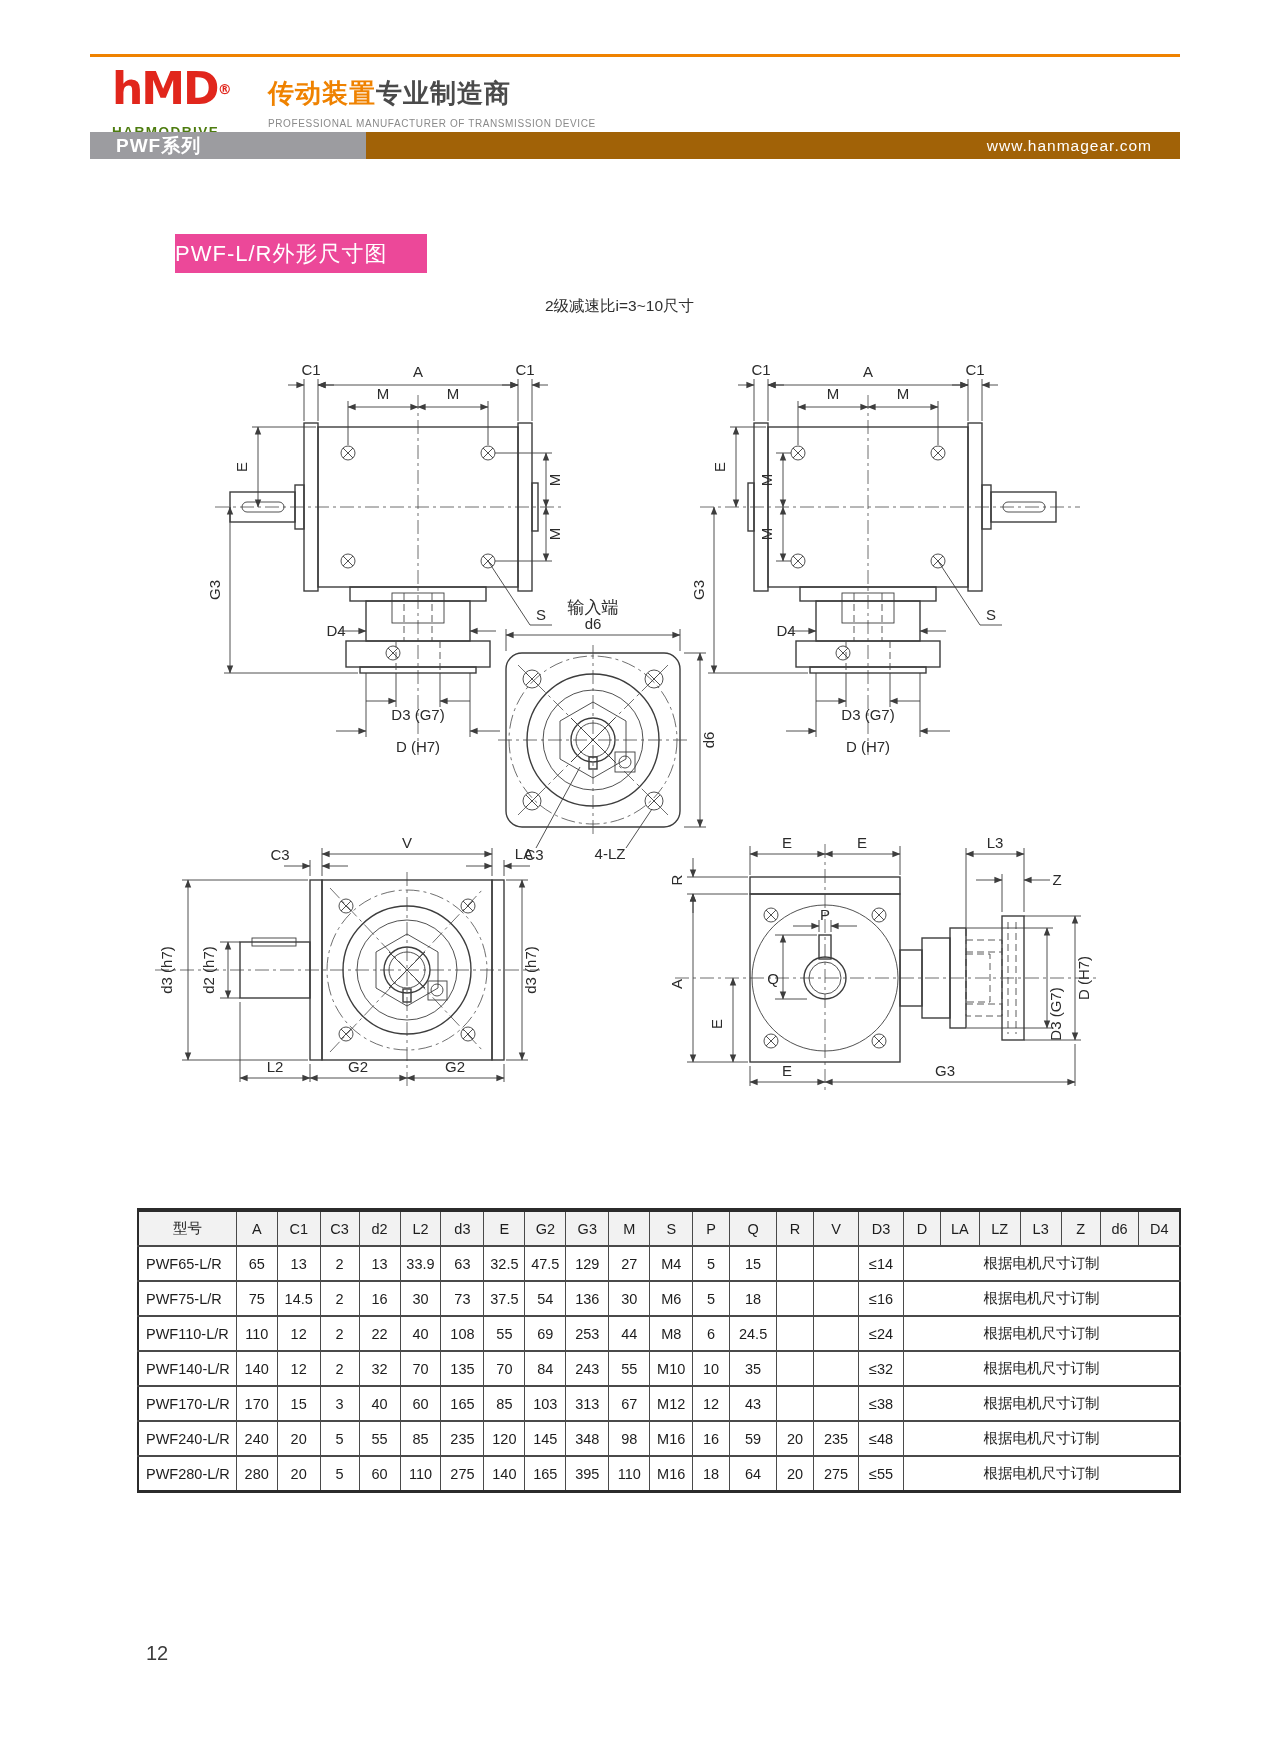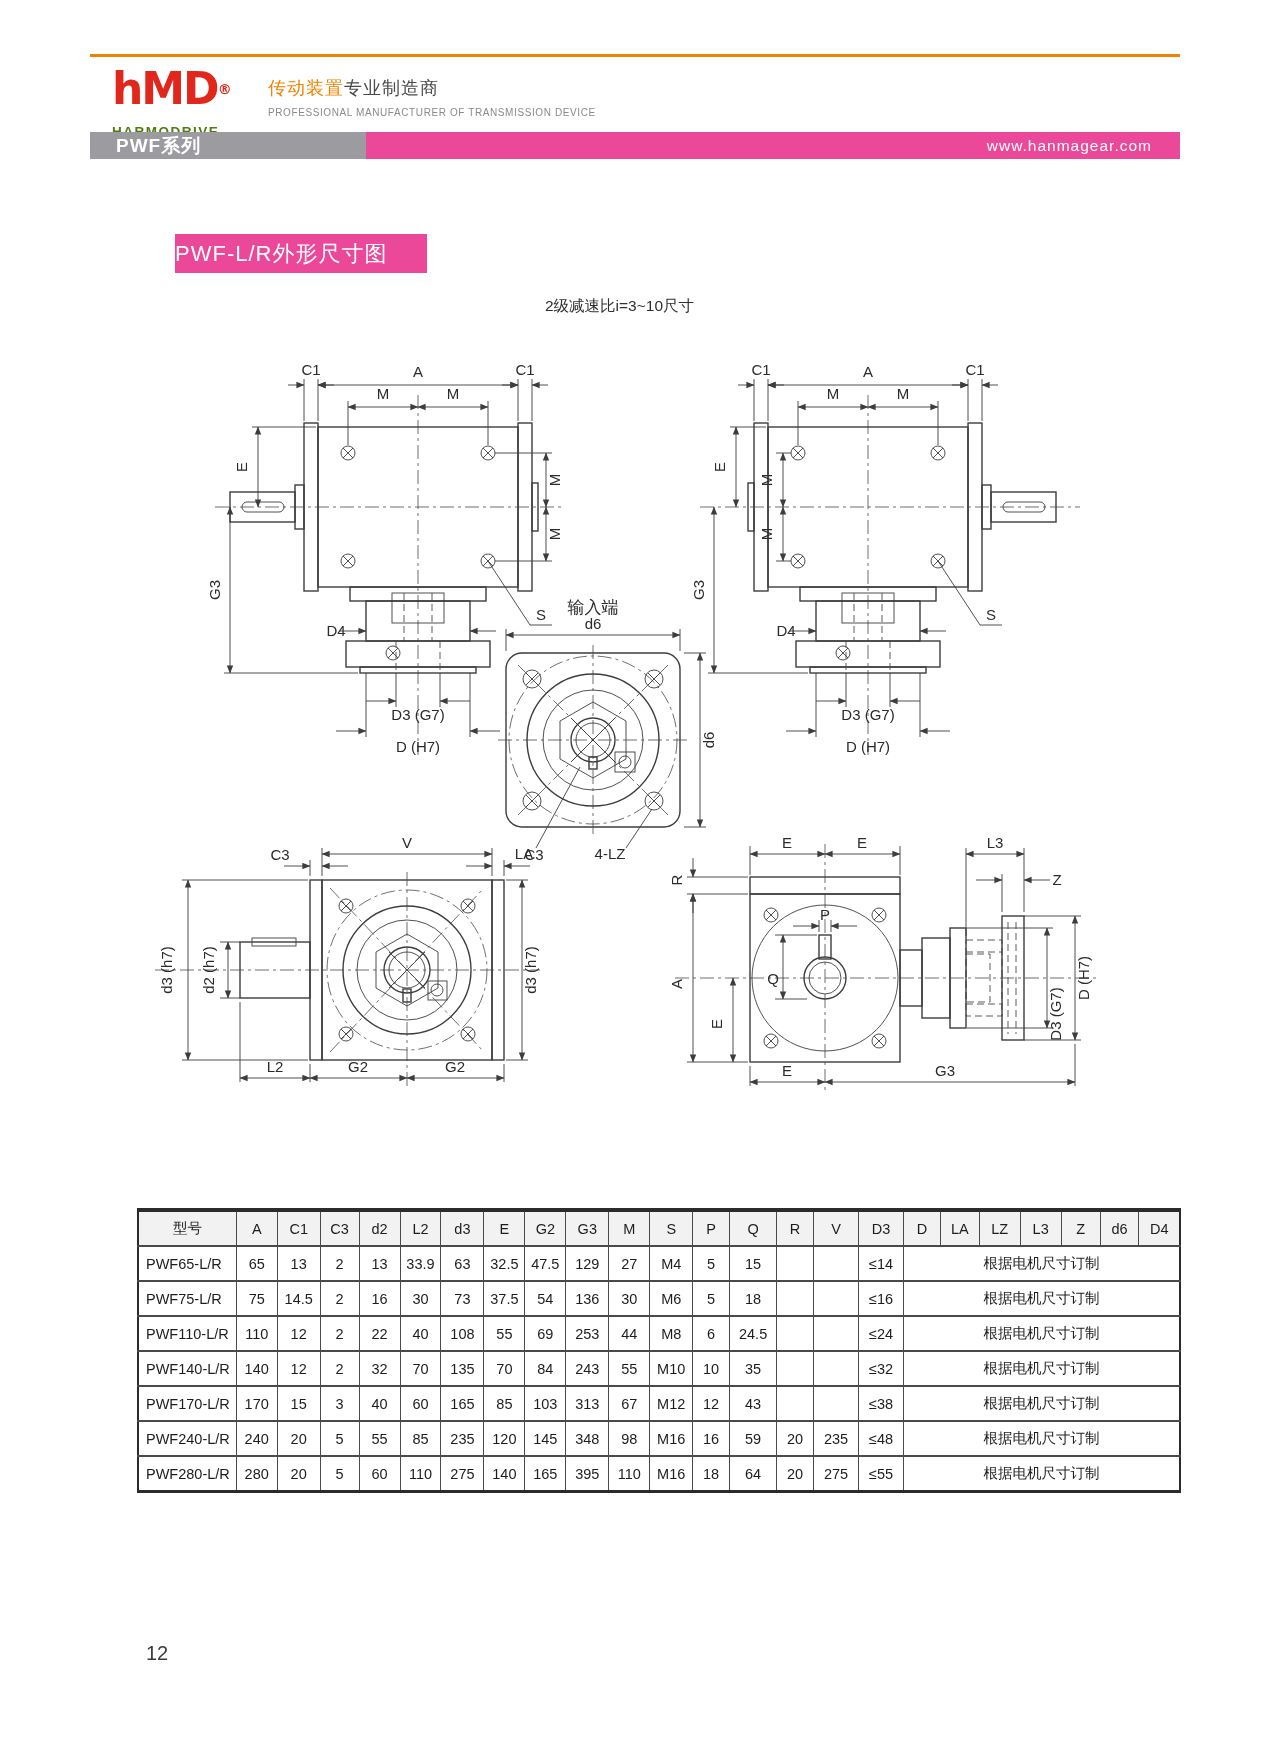--- a/index.html
+++ b/index.html
@@ -6,32 +6,32 @@
   .page{position:relative;width:1280px;height:1746px;background:#fff;overflow:hidden;
         font-family:"Liberation Sans",sans-serif;color:#222}
 
   
   .orange-rule{position:absolute;left:90px;top:54px;width:1090px;height:3px;background:#ef8200}
   .logo{position:absolute;left:112px;top:66px;width:150px}
   .logo-mark{color:#e1261c;font-weight:900;font-size:44px;line-height:46px;letter-spacing:-2px;font-family:"DejaVu Sans",sans-serif}
   .logo-reg{font-size:14px;vertical-align:top;letter-spacing:0;font-weight:700}
   .logo-sub{color:#4d7c0f;font-weight:700;font-size:13.5px;letter-spacing:1.5px;margin-top:12px}
   .tagline{position:absolute;left:268px;top:76px}
-  .tagline-cn{font-size:18px;font-weight:400;letter-spacing:1px}
+  .tagline-cn{font-size:26px;font-weight:700;letter-spacing:1px}
   .tagline-cn .hl{color:#ef8200}
   .tagline-cn .rest{color:#4a4a4a}
   .tagline-en{font-size:10px;color:#8a8a8a;letter-spacing:0.6px;margin-top:7px}
   .slogans{position:absolute;right:100px;top:72px;display:flex;gap:28px}
   .slogan-col{text-align:center}
   .slogan-cn{font-size:27px;font-weight:700;color:#5d5d5d;font-family:"DejaVu Serif",serif;letter-spacing:3px}
   .slogan-en{font-size:9.5px;color:#6e6e6e;letter-spacing:0.5px;margin-top:3px}
   .bar-row{position:absolute;left:90px;top:132px;width:1090px;height:27px;display:flex}
   .bar-gray{width:276px;background:#9c9ca0;color:#fff;font-size:19px;font-weight:700;
             line-height:27px;padding-left:26px;box-sizing:border-box;letter-spacing:1px}
-  .bar-red{flex:1;background:#ec4899;color:#fff;font-size:15.5px;line-height:27px;
+  .bar-red{flex:1;background:#a16207;color:#fff;font-size:15.5px;line-height:27px;
            text-align:right;padding-right:28px;box-sizing:border-box;letter-spacing:1px}
 
   
   .title-box{position:absolute;left:175px;top:234px;width:252px;height:39px;background:#ec4899;
              color:#fff;font-size:22px;line-height:39px;box-sizing:border-box;letter-spacing:1px}
   .subtitle{position:absolute;left:545px;top:296px;font-size:15.5px;color:#2f2f2f}
 
   
   .dwg{position:absolute}
   .dwg .ol{fill:none;stroke:#3d3d3d;stroke-width:1.4}

